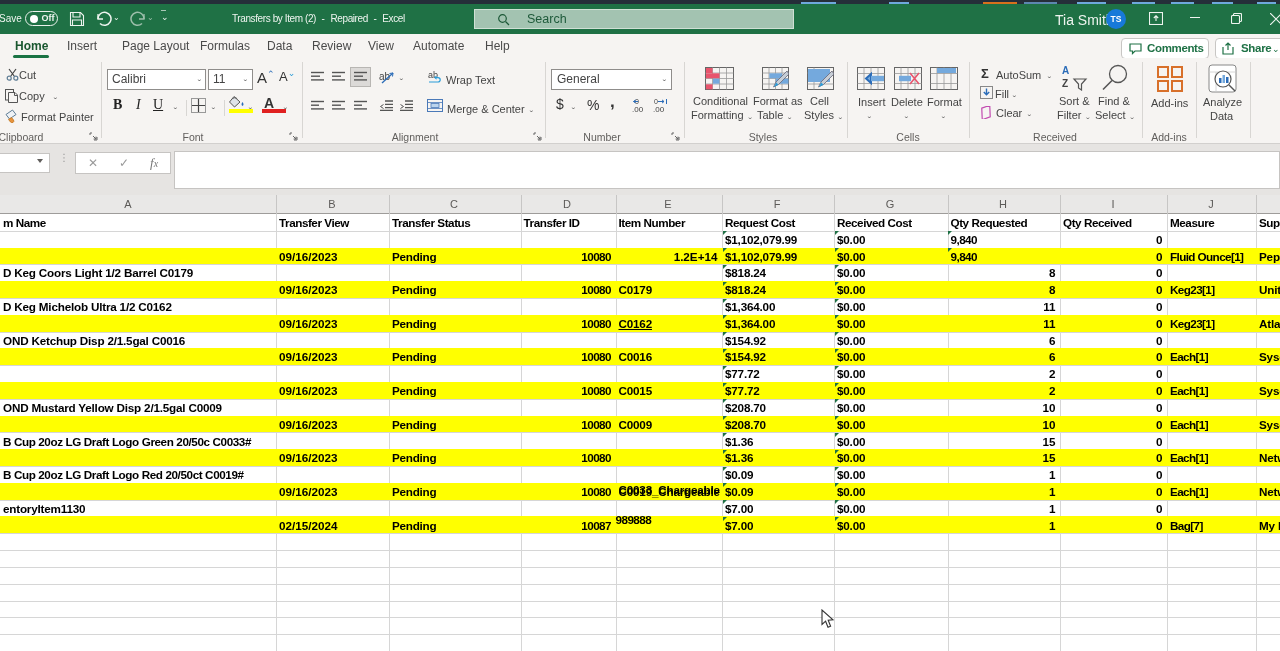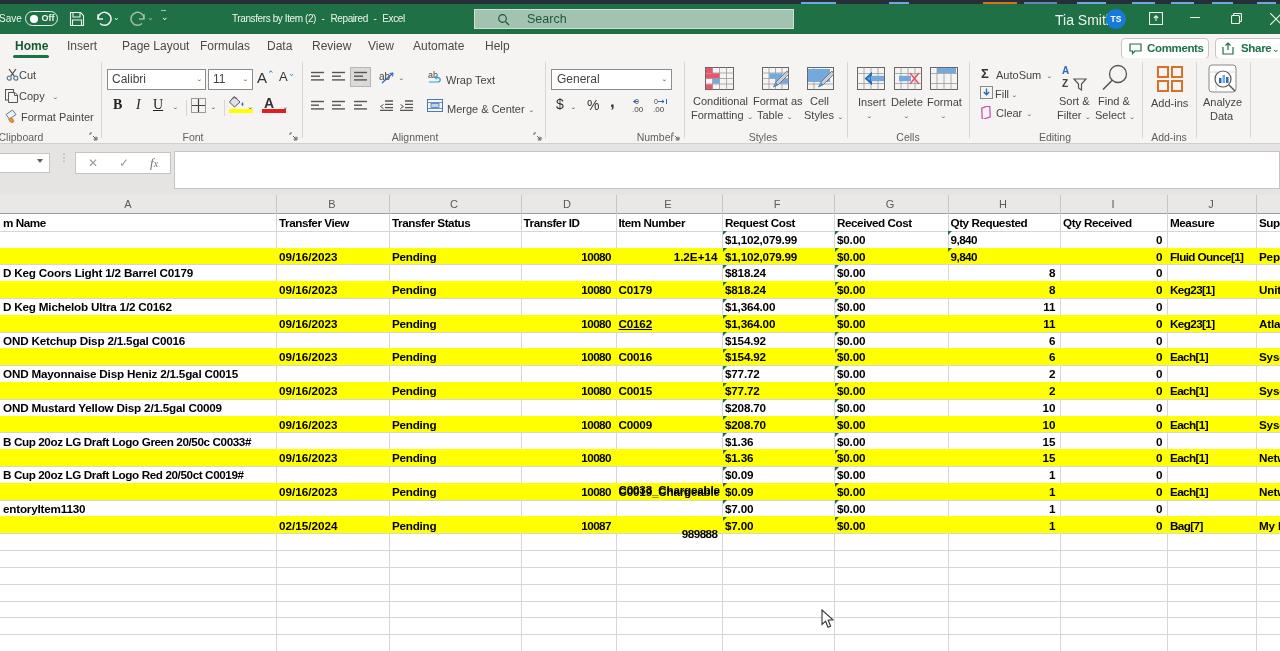--- a/index.html
+++ b/index.html
@@ -261,21 +261,21 @@
         <text x="0" y="14" font-size="8" fill="#444">.00</text>
         <text x="3" y="6" font-size="7" fill="#444">0</text>
         <path d="M6 3.5 h-4.5 M1.5 3.5 l2-1.6 M1.5 3.5 l2 1.6" stroke="#2b6cb8" stroke-width="1" fill="none"></path>
       </svg>
 <svg class="ab" style="left:653px;top:40px;" width="16" height="15" viewBox="0 0 16 15">
         <text x="0" y="14" font-size="8" fill="#444">.00</text>
         <text x="1" y="6" font-size="7" fill="#444">0</text>
         <path d="M5 3.5 h6 M11 3.5 l-2-1.6 M11 3.5 l-2 1.6" stroke="#2b6cb8" stroke-width="1" fill="none"></path>
         <path d="M13.5 1 v5" stroke="#2b6cb8" stroke-width="1"></path>
       </svg>
-<div class="ab glabel" style="left:554px;text-align:right;">Number</div>
+<div class="ab glabel" style="left:542px;">Number</div>
 <svg class="ab launch" style="left:671px;top:74px;" viewBox="0 0 9 9" fill="none" stroke="#666" stroke-width="1">
         <path d="M1 3 v-2 h2 M8 5 v3 h-3 M4 4 l3 3 M7 4.6 v2.4 h-2.4"></path>
       </svg>
 <svg class="ab" style="left:705px;top:9px;" width="29" height="23" viewBox="0 0 29 23" fill="none">
         <rect x="0.5" y="0.5" width="28" height="22" stroke="#666"></rect>
         <path d="M0.5 6 h28 M0.5 11.5 h28 M0.5 17 h28 M7.5 0.5 v22 M14.5 0.5 v22 M21.5 0.5 v22" stroke="#999" stroke-width="0.8"></path>
         <rect x="1" y="1" width="6.5" height="5" fill="#e8556d"></rect>
         <rect x="1" y="6.3" width="13.5" height="5" fill="#e8556d"></rect>
         <rect x="8" y="11.7" width="6.5" height="5" fill="#74a9dd"></rect>
         <rect x="1" y="17.3" width="6.5" height="5" fill="#e8556d"></rect>
@@ -348,21 +348,21 @@
         <path d="M12 14 h12 l-4.5 5 v6 l-3 -2 v-4z" fill="none" stroke="#555" stroke-width="1.2"></path>
       </svg>
 <div class="ab rtext" style="left:1059px;top:37px;">Sort &amp;</div>
 <div class="ab rtext" style="left:1057px;top:51px;">Filter <span class="chev">⌄</span></div>
 <svg class="ab" style="left:1102px;top:6px;" width="27" height="27" viewBox="0 0 27 27" fill="none" stroke="#555" stroke-width="1.3">
         <circle cx="16" cy="10" r="8.5"></circle>
         <path d="M10 16.5 L1 25.5" stroke-width="1.6"></path>
       </svg>
 <div class="ab rtext" style="left:1098px;top:37px;">Find &amp;</div>
 <div class="ab rtext" style="left:1095px;top:51px;">Select <span class="chev">⌄</span></div>
-<div class="ab glabel" style="left:995px;">Editing</div>
+<div class="ab glabel" style="left:995px;">Received</div>
 <svg class="ab" style="left:1157px;top:8px;" width="26" height="26" viewBox="0 0 26 26" fill="none" stroke="#d8702a" stroke-width="2">
         <rect x="1" y="1" width="10" height="10"></rect>
         <rect x="15" y="1" width="10" height="10"></rect>
         <rect x="1" y="15" width="10" height="10"></rect>
         <rect x="15" y="15" width="10" height="10"></rect>
       </svg>
 <div class="ab rtext" style="left:1151px;top:39px;">Add-ins</div>
 <div class="ab glabel" style="left:1109px;">Add-ins</div>
 <svg class="ab" style="left:1208px;top:6px;" width="29" height="29" viewBox="0 0 29 29">
         <rect x="1" y="1" width="27" height="27" rx="3" fill="#fff" stroke="#888"></rect>
@@ -554,21 +554,20 @@
 <div class="cell num" style="left:279.0px;top:135.58px;height:16.81px;line-height:16.81px;">09/16/2023</div>
 <div class="cell pend" style="left:392.0px;top:135.58px;height:16.81px;line-height:16.81px;">Pending</div>
 <div class="cell int" style="left:520.5px;top:135.58px;width:90.5px;height:16.81px;line-height:16.81px;text-align:right;">10080</div>
 <div class="cell " style="left:618.5px;top:135.58px;height:16.81px;line-height:16.81px;">C0016</div>
 <div class="cell amt" style="left:725.0px;top:135.58px;height:16.81px;line-height:16.81px;">$154.92</div>
 <div class="cell amt" style="left:837.0px;top:135.58px;height:16.81px;line-height:16.81px;">$0.00</div>
 <div class="cell num" style="left:947.5px;top:135.58px;width:108.0px;height:16.81px;line-height:16.81px;text-align:right;">6</div>
 <div class="cell num" style="left:1060.0px;top:135.58px;width:102.5px;height:16.81px;line-height:16.81px;text-align:right;">0</div>
 <div class="cell mea" style="left:1170.0px;top:135.58px;height:16.81px;line-height:16.81px;">Each[1]</div>
 <div class="cell " style="left:1259.0px;top:135.58px;height:16.81px;line-height:16.81px;">Sysc</div>
-<div class="cell " style="left:3.0px;top:152.39px;height:16.81px;line-height:16.81px;">OND Mayonnaise Disp Heniz 2/1.5gal C0015</div>
 <div class="cell amt" style="left:725.0px;top:152.39px;height:16.81px;line-height:16.81px;">$77.72</div>
 <div class="cell amt" style="left:837.0px;top:152.39px;height:16.81px;line-height:16.81px;">$0.00</div>
 <div class="cell num" style="left:947.5px;top:152.39px;width:108.0px;height:16.81px;line-height:16.81px;text-align:right;">2</div>
 <div class="cell num" style="left:1060.0px;top:152.39px;width:102.5px;height:16.81px;line-height:16.81px;text-align:right;">0</div>
 <div class="cell num" style="left:279.0px;top:169.20px;height:16.81px;line-height:16.81px;">09/16/2023</div>
 <div class="cell pend" style="left:392.0px;top:169.20px;height:16.81px;line-height:16.81px;">Pending</div>
 <div class="cell int" style="left:520.5px;top:169.20px;width:90.5px;height:16.81px;line-height:16.81px;text-align:right;">10080</div>
 <div class="cell " style="left:618.5px;top:169.20px;height:16.81px;line-height:16.81px;">C0015</div>
 <div class="cell amt" style="left:725.0px;top:169.20px;height:16.81px;line-height:16.81px;">$77.72</div>
 <div class="cell amt" style="left:837.0px;top:169.20px;height:16.81px;line-height:16.81px;">$0.00</div>
@@ -622,21 +621,21 @@
 <div class="cell mea" style="left:1170.0px;top:270.06px;height:16.81px;line-height:16.81px;">Each[1]</div>
 <div class="cell " style="left:1259.0px;top:270.06px;height:16.81px;line-height:16.81px;">Netw</div>
 <div class="cell " style="left:3.0px;top:286.87px;height:16.81px;line-height:16.81px;">entoryItem1130</div>
 <div class="cell amt" style="left:725.0px;top:286.87px;height:16.81px;line-height:16.81px;">$7.00</div>
 <div class="cell amt" style="left:837.0px;top:286.87px;height:16.81px;line-height:16.81px;">$0.00</div>
 <div class="cell num" style="left:947.5px;top:286.87px;width:108.0px;height:16.81px;line-height:16.81px;text-align:right;">1</div>
 <div class="cell num" style="left:1060.0px;top:286.87px;width:102.5px;height:16.81px;line-height:16.81px;text-align:right;">0</div>
 <div class="cell num" style="left:279.0px;top:303.68px;height:16.81px;line-height:16.81px;">02/15/2024</div>
 <div class="cell pend" style="left:392.0px;top:303.68px;height:16.81px;line-height:16.81px;">Pending</div>
 <div class="cell int" style="left:520.5px;top:303.68px;width:90.5px;height:16.81px;line-height:16.81px;text-align:right;">10087</div>
-<div class="cell int" style="left:615.5px;top:312px;width:102.0px;height:16.81px;line-height:16.81px;text-align:right;">989888</div>
+<div class="cell int" style="left:615.5px;top:298px;width:102.0px;height:16.81px;line-height:16.81px;">989888</div>
 <div class="cell amt" style="left:725.0px;top:303.68px;height:16.81px;line-height:16.81px;">$7.00</div>
 <div class="cell amt" style="left:837.0px;top:303.68px;height:16.81px;line-height:16.81px;">$0.00</div>
 <div class="cell num" style="left:947.5px;top:303.68px;width:108.0px;height:16.81px;line-height:16.81px;text-align:right;">1</div>
 <div class="cell num" style="left:1060.0px;top:303.68px;width:102.5px;height:16.81px;line-height:16.81px;text-align:right;">0</div>
 <div class="cell mea" style="left:1170.0px;top:303.68px;height:16.81px;line-height:16.81px;">Bag[7]</div>
 <div class="cell " style="left:1259.0px;top:303.68px;height:16.81px;line-height:16.81px;">My I</div>
 <svg class="ab" style="left:821px;top:395px;" width="13" height="20" viewBox="0 0 13 20">
         <path d="M1 1 L1 15.5 L4.6 12.2 L7 18.3 L9.6 17.2 L7.2 11.2 L12 10.8 z" fill="#fff" stroke="#333" stroke-width="1.1"></path>
       </svg>
 </div>

